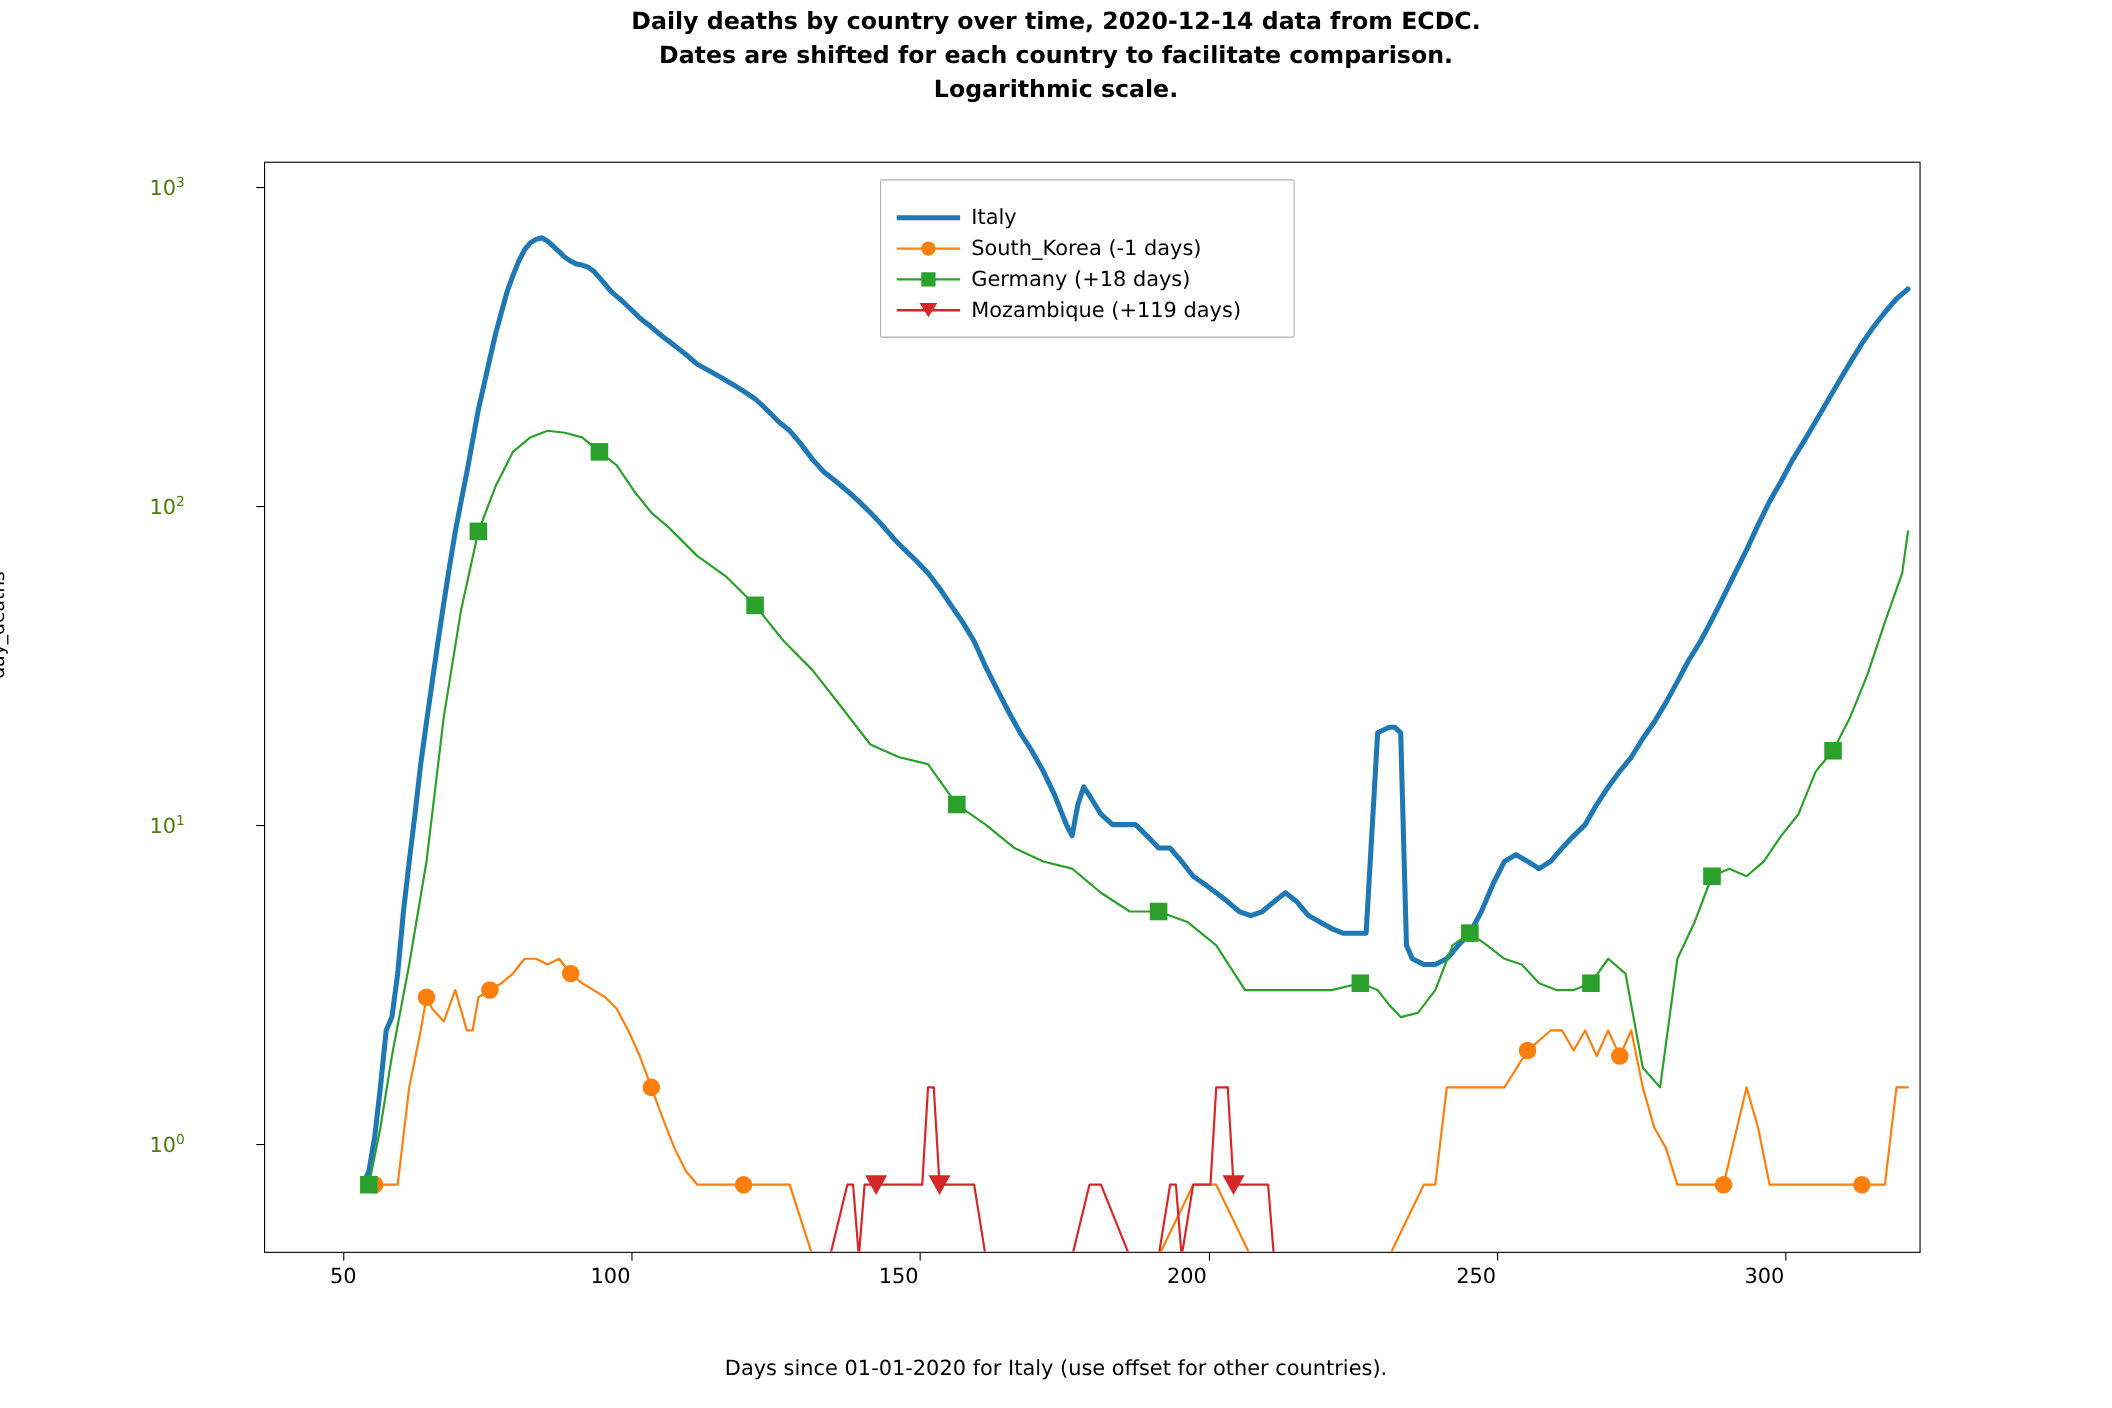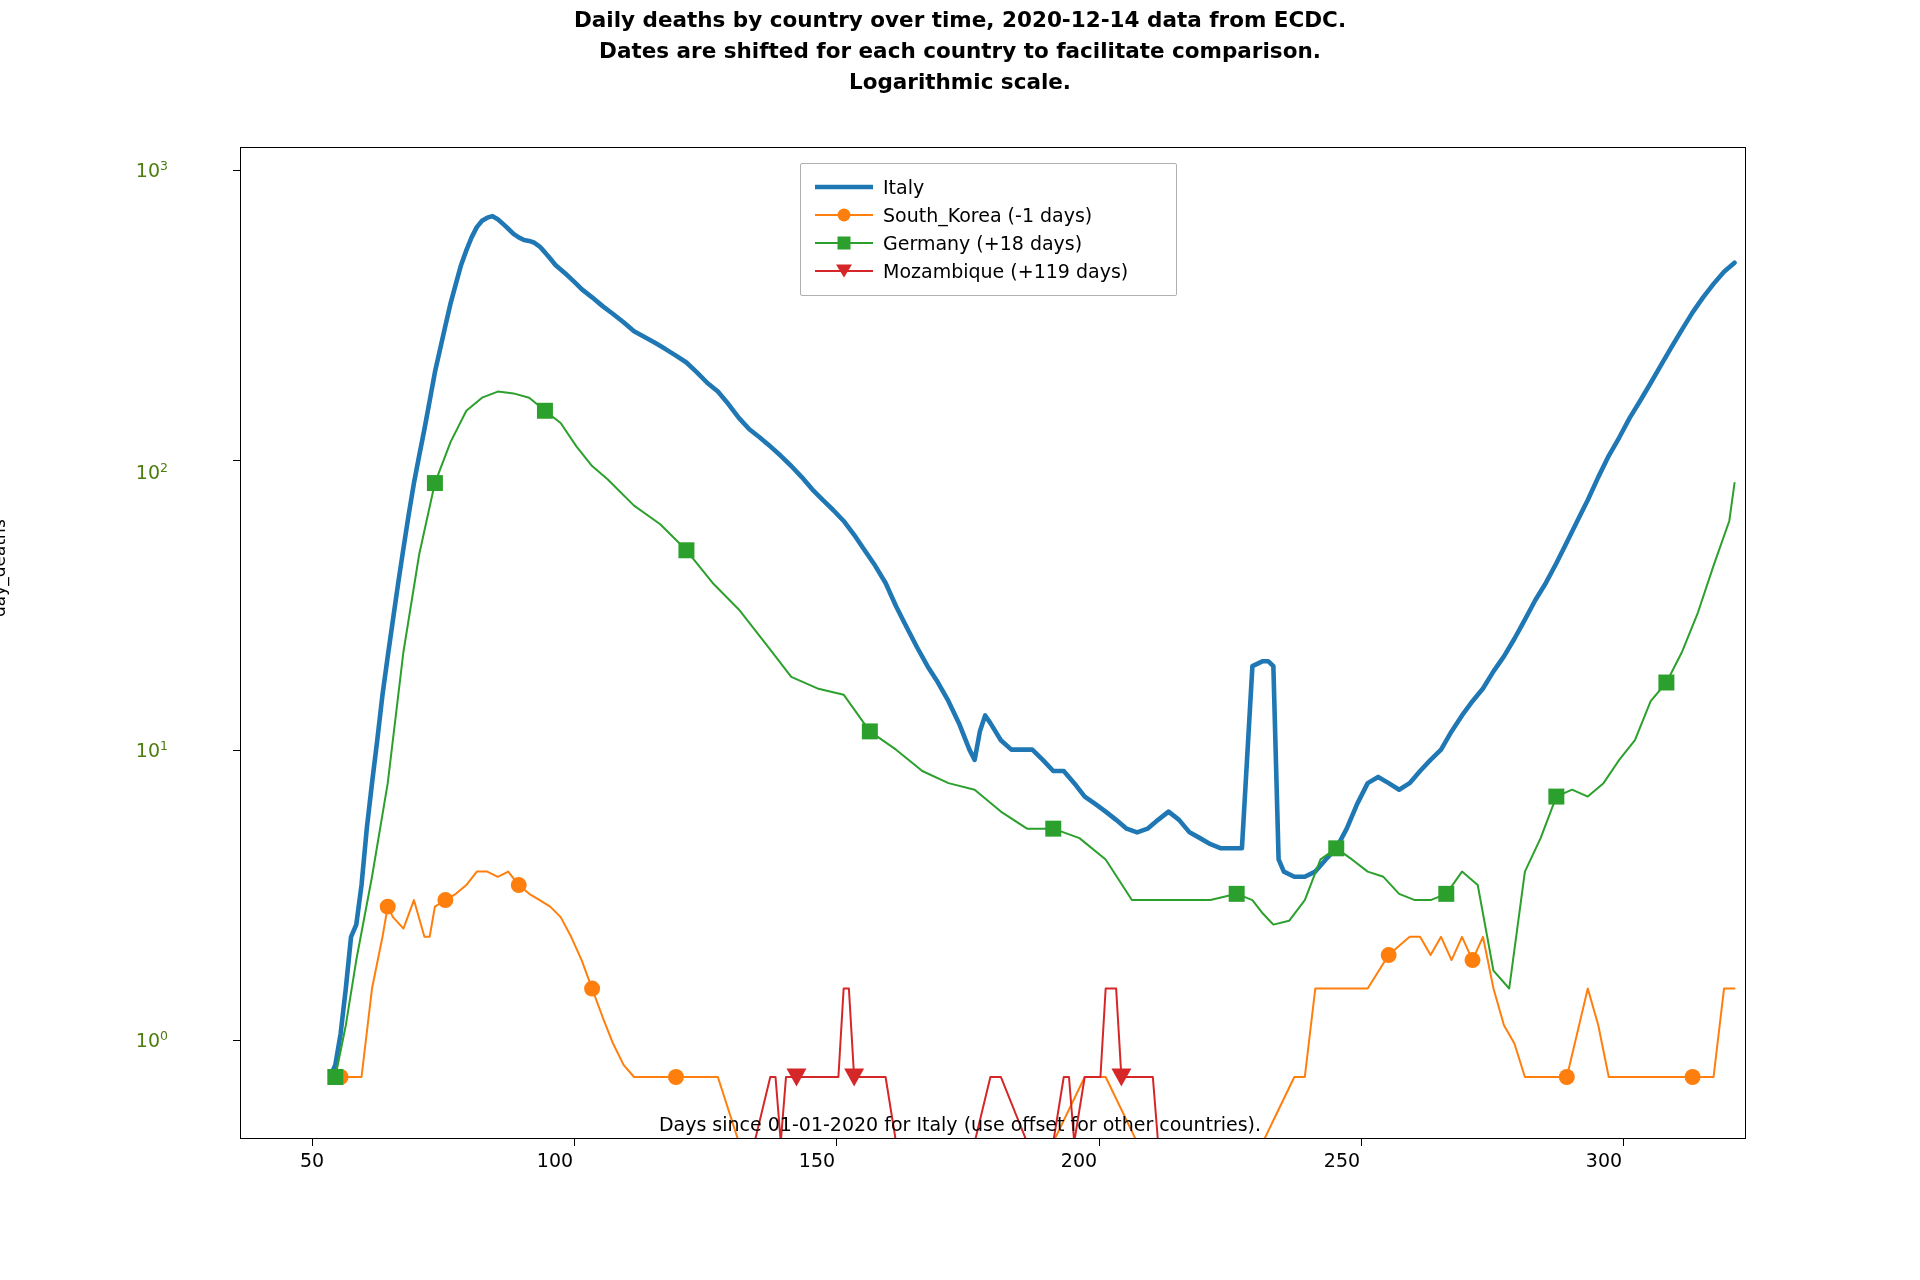--- a/index.html
+++ b/index.html
@@ -91,38 +91,38 @@
   .xtickmark {
     position: absolute;
     width: 1.4px;
     height: 7px;
     background: #000000;
     top: 1139px;
   }
   .xlabel-block {
     position: absolute;
     left: 0;
-    top: 1110px;
+    top: 1230px;
     width: 1920px;
     text-align: center;
     font-size: 19px;
     line-height: 29px;
     color: #000000;
   }
 
   
   .legend {
     position: absolute;
     left: 800px;
     top: 163px;
     width: 377px;
     background: #ffffff;
     border: 1px solid #b0b0b0;
     border-radius: 2px;
-    padding: 9px 12px 10px 12px;
+    padding: 20px 12px 10px 12px;
     box-sizing: border-box;
   }
   .legend-row {
     display: flex;
     align-items: center;
     height: 28px;
   }
   .legend-sample {
     width: 62px;
     height: 26px;
@@ -167,21 +167,21 @@
 
   <div class="title-block">
     <div>Daily deaths by country over time, 2020-12-14 data from ECDC.</div>
     <div>Dates are shifted for each country to facilitate comparison.</div>
     <div>Logarithmic scale.</div>
   </div>
 
   <div class="ylabel">day_deaths</div>
 
   <div class="ytick" style="top:158px;">10<sup>3</sup></div>
-  <div class="ytick" style="top:460px;">10<sup>2</sup></div>
+  <div class="ytick" style="top:448px;">10<sup>2</sup></div>
   <div class="ytick" style="top:738px;">10<sup>1</sup></div>
   <div class="ytick" style="top:1028px;">10<sup>0</sup></div>
 
   <div class="ytickmark" style="top:170px;"></div>
   <div class="ytickmark" style="top:460px;"></div>
   <div class="ytickmark" style="top:750px;"></div>
   <div class="ytickmark" style="top:1040px;"></div>
 
   <div class="xtick" style="left:282px;top:1149px;width:60px;">50</div>
   <div class="xtick" style="left:525px;top:1149px;width:60px;">100</div>

